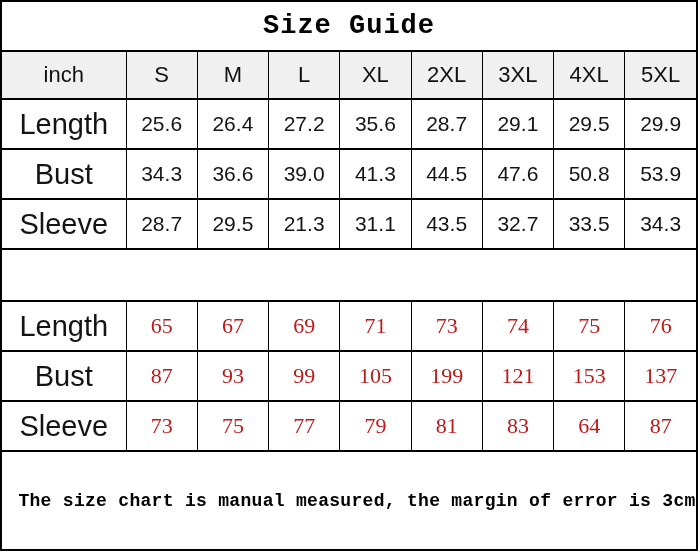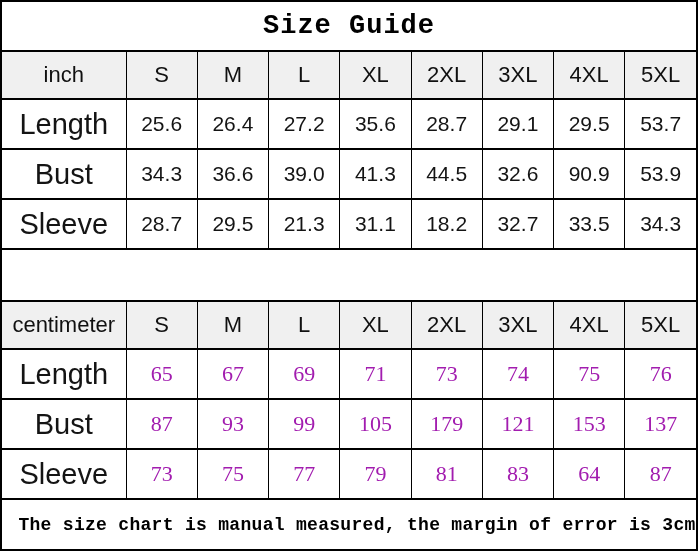--- a/index.html
+++ b/index.html
@@ -26,21 +26,21 @@
     height: 48px; font-size: 21px; color: #141414;
     overflow: hidden; white-space: nowrap;
   }
   table.size-table td + td { border-left: 1px solid #000; }
   table.size-table tr.head td {
     background: #f0f0f0; height: 46px; font-size: 22px; color: #101010;
   }
   table.size-table td.row-label { font-size: 29px; }
   table.cm-table td.val {
     font-family: "Liberation Serif", "DejaVu Serif", serif;
-    font-size: 22px; color: #a21caf;
+    font-size: 22px; color: #b91c1c;
   }
   .spacer-row {
     flex: 0 0 50px; border-bottom: 2px solid #000; background: #fff;
   }
   .footer-row {
     flex: 1 1 auto; display: flex; align-items: center; justify-content: center;
     font-family: "Liberation Mono", "DejaVu Sans Mono", monospace;
     font-weight: 700; font-size: 18px; letter-spacing: 0.3px; color: #000;
     white-space: nowrap;
     margin-left: 16px;
@@ -72,84 +72,73 @@
     </tr>
     <tr>
       <td class="row-label">Length</td>
       <td class="val">25.6</td>
       <td class="val">26.4</td>
       <td class="val">27.2</td>
       <td class="val">35.6</td>
       <td class="val">28.7</td>
       <td class="val">29.1</td>
       <td class="val">29.5</td>
-      <td class="val">53.7</td>
+      <td class="val">29.9</td>
     </tr>
     <tr>
       <td class="row-label">Bust</td>
       <td class="val">34.3</td>
       <td class="val">36.6</td>
       <td class="val">39.0</td>
       <td class="val">41.3</td>
       <td class="val">44.5</td>
-      <td class="val">32.6</td>
-      <td class="val">90.9</td>
+      <td class="val">47.6</td>
+      <td class="val">50.8</td>
       <td class="val">53.9</td>
     </tr>
     <tr>
       <td class="row-label">Sleeve</td>
       <td class="val">28.7</td>
       <td class="val">29.5</td>
       <td class="val">21.3</td>
       <td class="val">31.1</td>
-      <td class="val">18.2</td>
+      <td class="val">43.5</td>
       <td class="val">32.7</td>
       <td class="val">33.5</td>
       <td class="val">34.3</td>
     </tr>
   </tbody>
     </table>
 
   <div class="spacer-row"></div>
 
   <table class="size-table cm-table">
     <colgroup>
         <col style="width:124px">
         <col span="8">
       </colgroup>
     <tbody>
-        <tr class="head">
-      <td>centimeter</td>
-      <td>S</td>
-      <td>M</td>
-      <td>L</td>
-      <td>XL</td>
-      <td>2XL</td>
-      <td>3XL</td>
-      <td>4XL</td>
-      <td>5XL</td>
-    </tr>
     <tr>
       <td class="row-label">Length</td>
       <td class="val">65</td>
       <td class="val">67</td>
       <td class="val">69</td>
       <td class="val">71</td>
       <td class="val">73</td>
       <td class="val">74</td>
       <td class="val">75</td>
       <td class="val">76</td>
     </tr>
     <tr>
       <td class="row-label">Bust</td>
       <td class="val">87</td>
       <td class="val">93</td>
       <td class="val">99</td>
       <td class="val">105</td>
-      <td class="val">179</td>
+      <td class="val">199</td>
       <td class="val">121</td>
       <td class="val">153</td>
       <td class="val">137</td>
     </tr>
     <tr>
       <td class="row-label">Sleeve</td>
       <td class="val">73</td>
       <td class="val">75</td>
       <td class="val">77</td>
       <td class="val">79</td>

